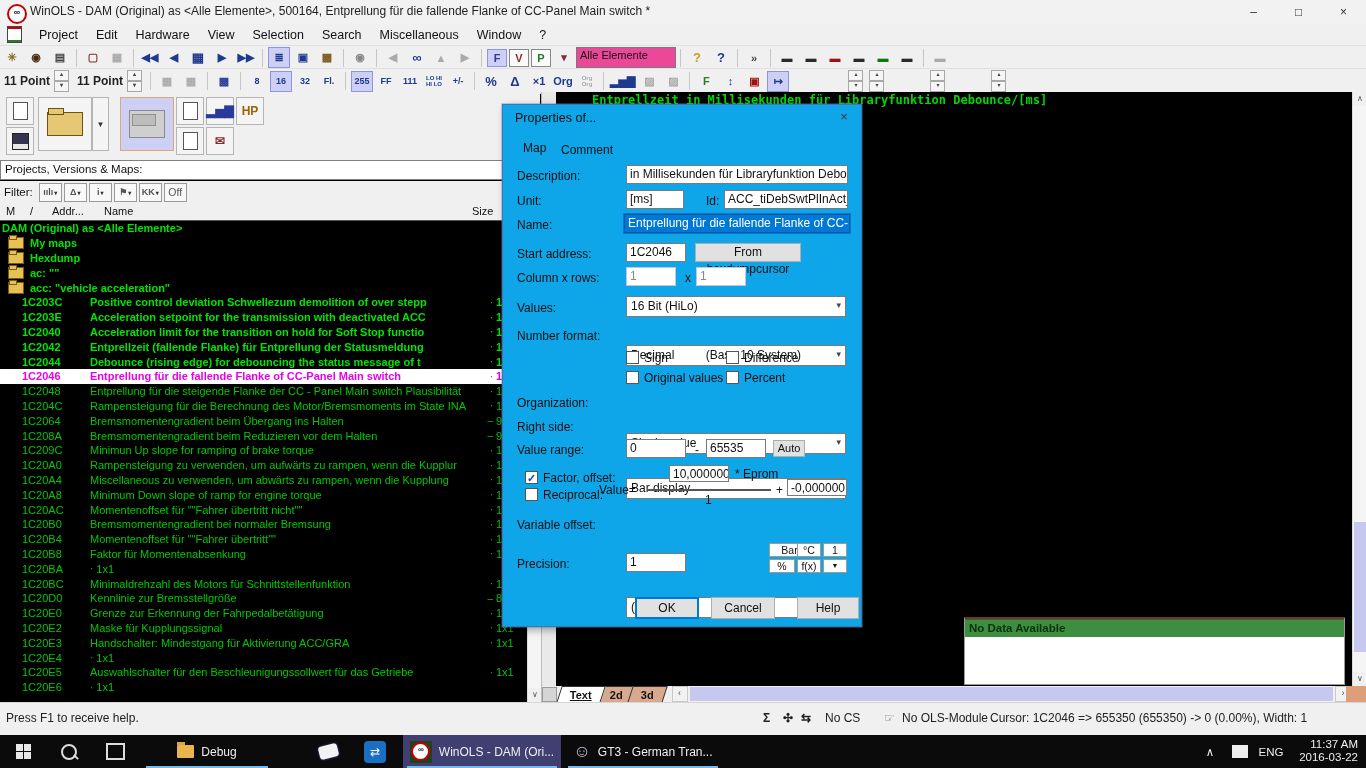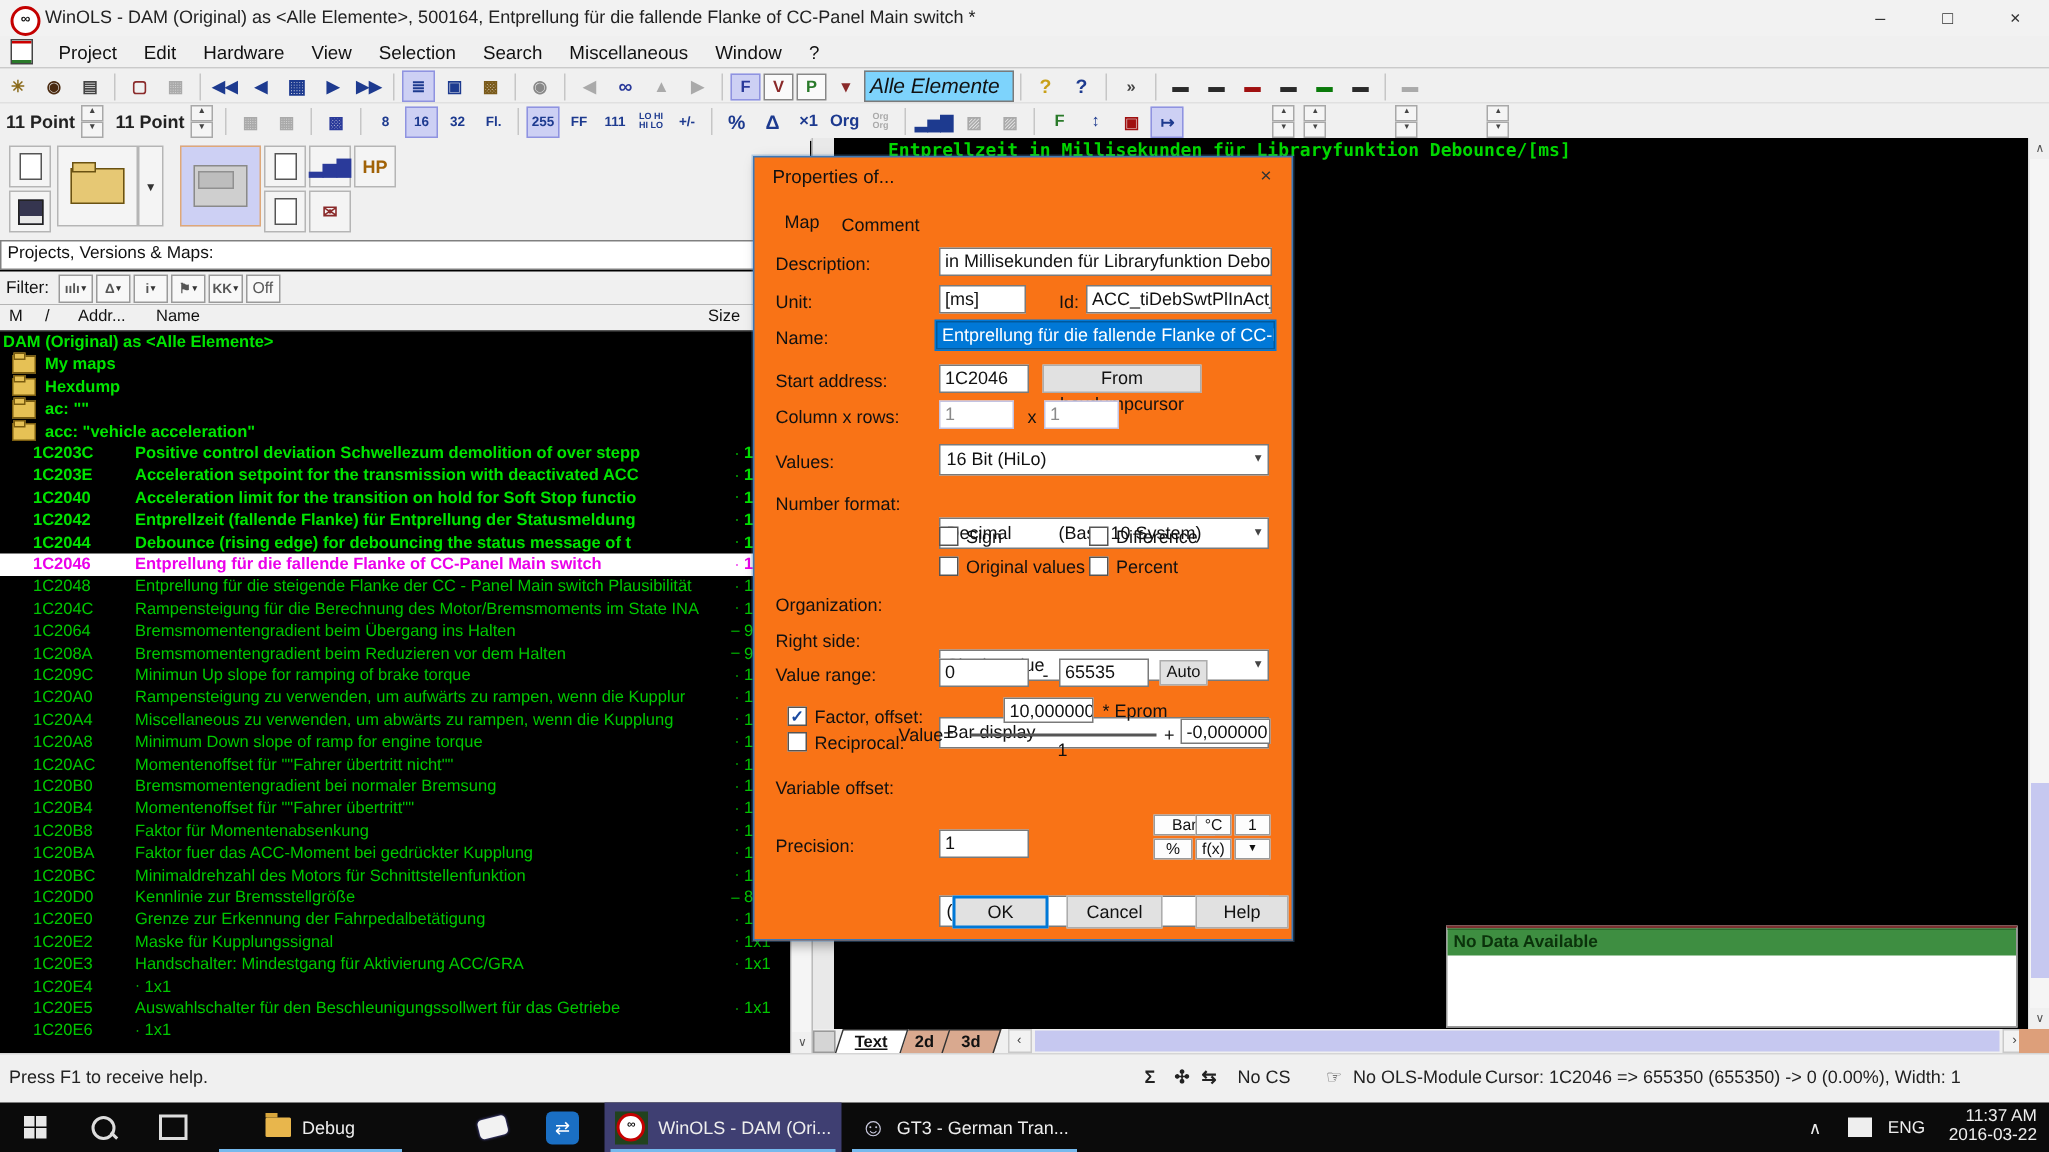--- a/index.html
+++ b/index.html
@@ -23,22 +23,22 @@
   #toolbar1{left:0;top:45px;width:1366px;height:23px;}
   #toolbar2{left:0;top:68px;width:1366px;height:24px;border-bottom:1px solid #d0d0d0;}
   .tb-btn{min-width:20px;height:19px;margin:0 1px;display:flex;align-items:center;justify-content:center;
           font-size:11px;font-weight:bold;color:#1d3a8f;border:1px solid transparent;cursor:default;}
   .tb-btn.txt{font-size:9px;}
   .tb-btn.big{font-size:13px;}
   .tb-btn.boxed{border:1px solid #888;background:#fafafa;width:18px;height:16px;min-width:18px;}
   .tb-btn.sel{background:#cdd0f4;border:1px solid #8f93e0;}
   .tb-btn.dis{color:#aaa !important;}
   .tb-sep{width:1px;height:18px;background:#c6c6c6;margin:0 4px;}
-  .tb-combo{width:92px;height:17px;border:1px solid #7a7a7a;background:#7dd3fc;font-size:14px;
-            padding:1px 3px;white-space:nowrap;overflow:hidden;color:#111;font-style:italic;}
+  .tb-combo{width:92px;height:17px;border:1px solid #7a7a7a;background:#ec4899;font-size:11px;
+            padding:1px 3px;white-space:nowrap;overflow:hidden;color:#111;}
   .tb-spin{display:flex;align-items:center;margin:0 4px;font-size:12px;font-weight:bold;color:#222;}
   .tb-spin .arrows{display:flex;flex-direction:column;margin-left:4px;}
   .tb-spin .arrows div, .tiny-spin div{width:13px;height:9px;border:1px solid #a8a8a8;background:#f5f5f5;
             font-size:6px;line-height:7px;text-align:center;color:#444;}
   .tiny-spin{display:flex;flex-direction:column;margin:0 3px;}
   .two-line{display:flex;flex-direction:column;align-items:center;line-height:6px;}
   .two-line div{font-size:6px;font-weight:bold;color:#1d3a8f;}
   .spacer{height:1px;}
   
   #proj-toolbar{left:0;top:92px;width:540px;height:68px;background:#f0f0f0;}
@@ -93,21 +93,21 @@
   .vtab.active{background:#fff;text-decoration:underline;z-index:2;}
   .vtab.inactive{background:#d9a98f;}
   .h-arrow{width:14px;height:14px;background:#f2f2f2;border:1px solid #c9c9c9;font-size:9px;line-height:13px;text-align:center;color:#444;margin:0 1px;}
   #h-track{height:14px;background:#c6c8f0;flex:1;margin:0 1px;}
   #corner-tan{left:1346px;top:686px;width:20px;height:16px;background:#dd9f7a;}
   
   #gt3{left:964px;top:617px;width:379px;height:65px;background:#fff;border:1px solid #9a9a9a;border-top:2px solid #7a3030;z-index:40;}
   #gt3-title{height:26px;background:#f7f7f7;color:#a3a3a3;font-size:12.5px;padding:6px 0 0 10px;box-sizing:border-box;white-space:nowrap;}
   #gt3-status{height:18px;background:#3e8e41;border-top:1px solid #2c6c2e;color:#0b330b;font-size:11.5px;font-weight:bold;padding:2px 0 0 4px;box-sizing:border-box;}
   
-  #dlg{left:502px;top:104px;width:358px;height:521px;background:#f97316;border:1px solid #3c77b5;
+  #dlg{left:502px;top:104px;width:358px;height:521px;background:#0ea5e9;border:1px solid #3c77b5;
        box-shadow:0 0 0 1px rgba(80,140,200,.35), 3px 3px 8px rgba(0,0,0,.35);z-index:60;}
   #dlg *{box-sizing:border-box;}
   .dabs{position:absolute;}
   #dlg-title{left:12px;top:6px;font-size:12.5px;color:#111;}
   #dlg-close{left:330px;top:4px;width:22px;height:18px;text-align:center;font-size:13px;color:#333;}
   .dlg-tab{font-size:12px;color:#111;}
   .dlg-label{font-size:12px;color:#111;white-space:nowrap;}
   .dlg-input{background:#fff;border:1px solid #7a7a7a;font-size:12px;color:#111;padding:1px 3px;
              white-space:nowrap;overflow:hidden;height:19px;}
   .dlg-input.dis{border-color:#c3c3e2;color:#8a8a8a;}
@@ -483,21 +483,20 @@
       <span class="sz">1x1</span>
     </div>
     <div class="row">
       <span class="addr">1C20B8</span>
       <span class="nm">Faktor für Momentenabsenkung</span>
       <span class="szsep">·</span>
       <span class="sz">1x1</span>
     </div>
     <div class="row">
       <span class="addr">1C20BA</span>
-      <span class="nm">Faktor fuer das ACC-Moment bei gedrückter Kupplung</span>
       <span class="szsep">·</span>
       <span class="sz">1x1</span>
     </div>
     <div class="row">
       <span class="addr">1C20BC</span>
       <span class="nm">Minimaldrehzahl des Motors für Schnittstellenfunktion</span>
       <span class="szsep">·</span>
       <span class="sz">1x1</span>
     </div>
     <div class="row">

